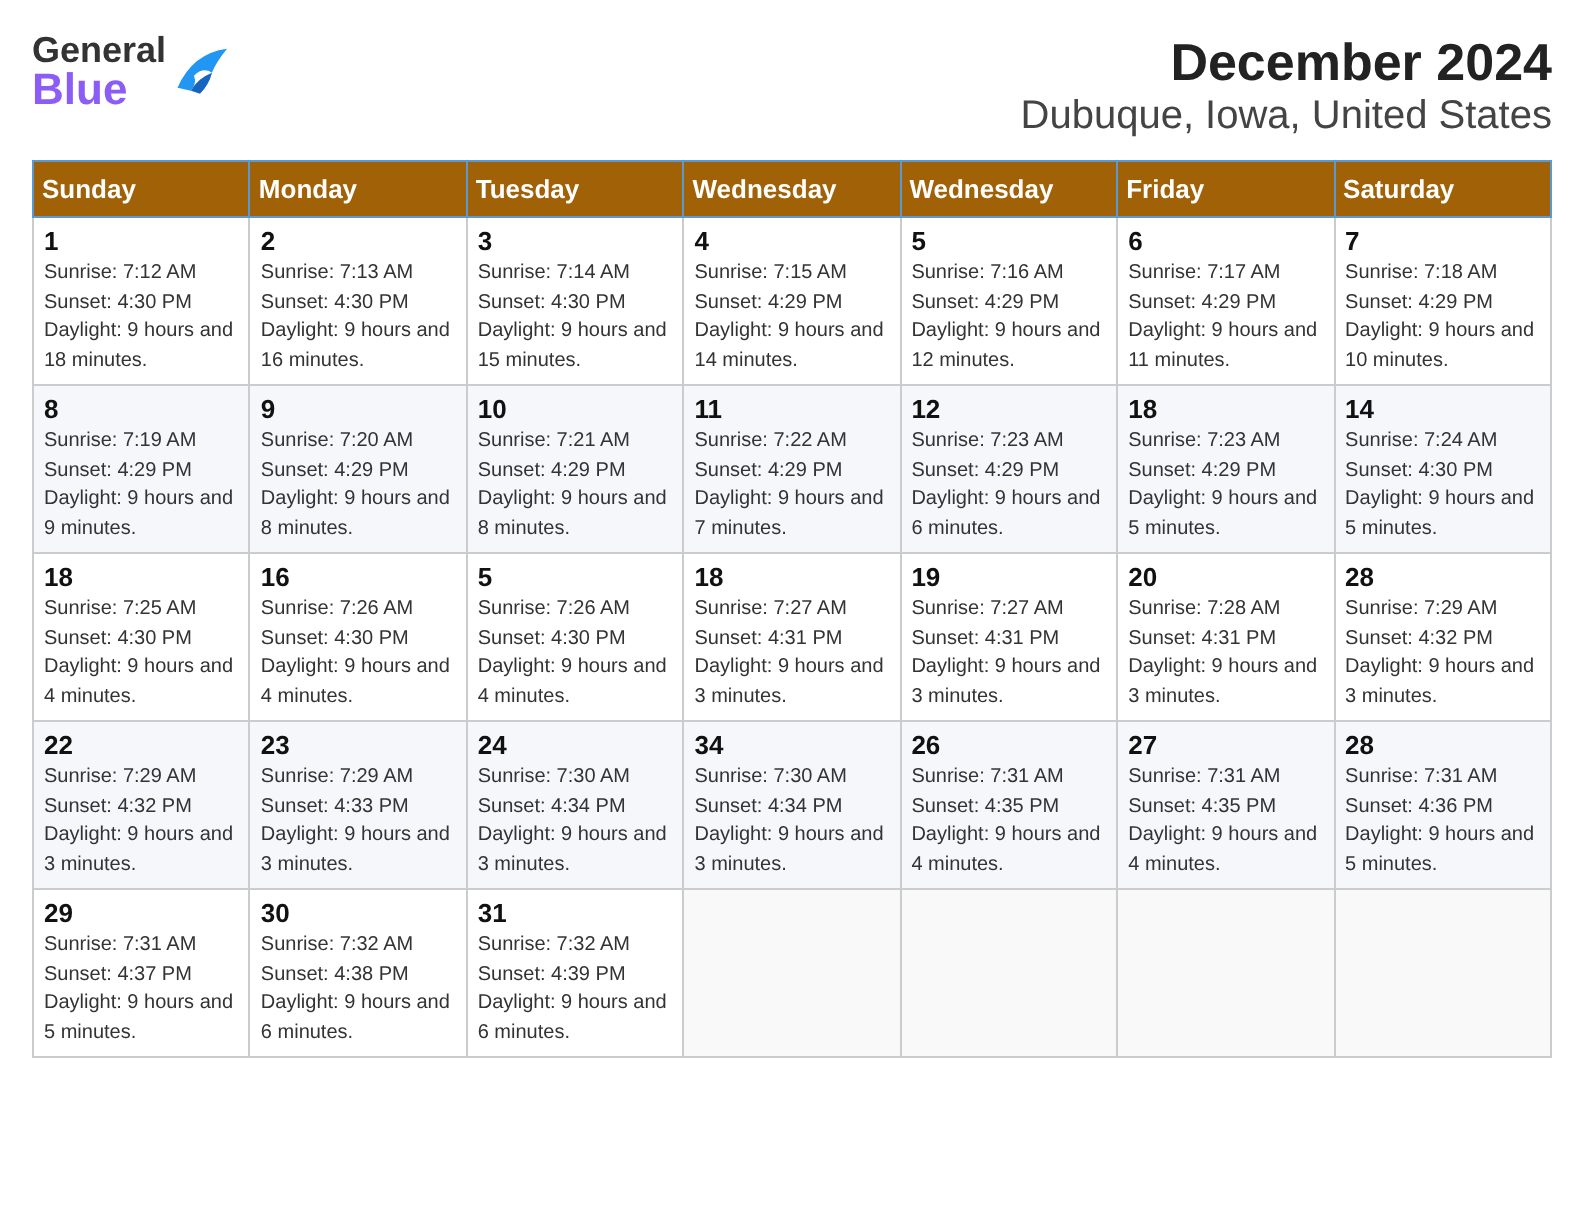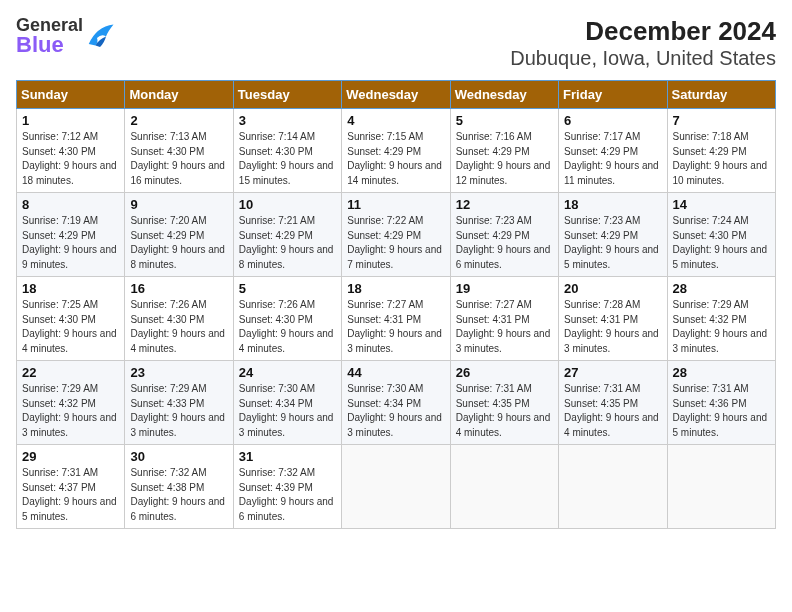--- a/index.html
+++ b/index.html
@@ -224,21 +224,21 @@
         </td>
         <td>
           <div class="day-number">23</div>
           <div class="day-info">Sunrise: 7:29 AM<br>Sunset: 4:33 PM<br>Daylight: 9 hours and 3 minutes.</div>
         </td>
         <td>
           <div class="day-number">24</div>
           <div class="day-info">Sunrise: 7:30 AM<br>Sunset: 4:34 PM<br>Daylight: 9 hours and 3 minutes.</div>
         </td>
         <td>
-          <div class="day-number">44</div>
+          <div class="day-number">34</div>
           <div class="day-info">Sunrise: 7:30 AM<br>Sunset: 4:34 PM<br>Daylight: 9 hours and 3 minutes.</div>
         </td>
         <td>
           <div class="day-number">26</div>
           <div class="day-info">Sunrise: 7:31 AM<br>Sunset: 4:35 PM<br>Daylight: 9 hours and 4 minutes.</div>
         </td>
         <td>
           <div class="day-number">27</div>
           <div class="day-info">Sunrise: 7:31 AM<br>Sunset: 4:35 PM<br>Daylight: 9 hours and 4 minutes.</div>
         </td>

